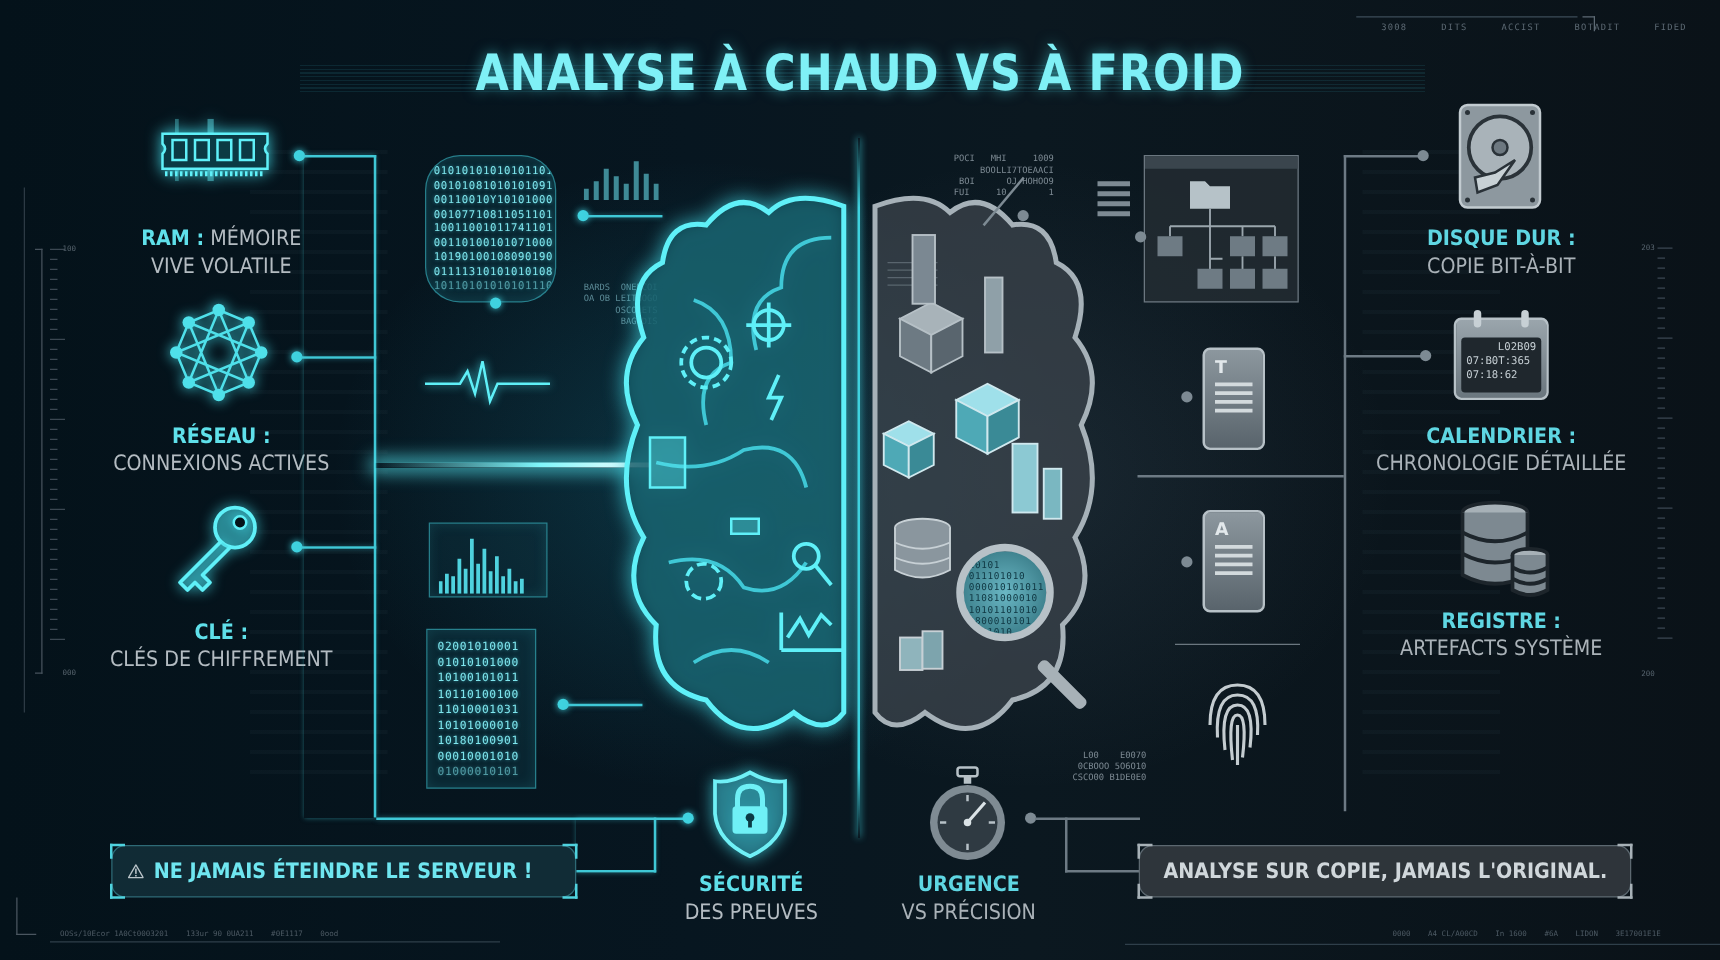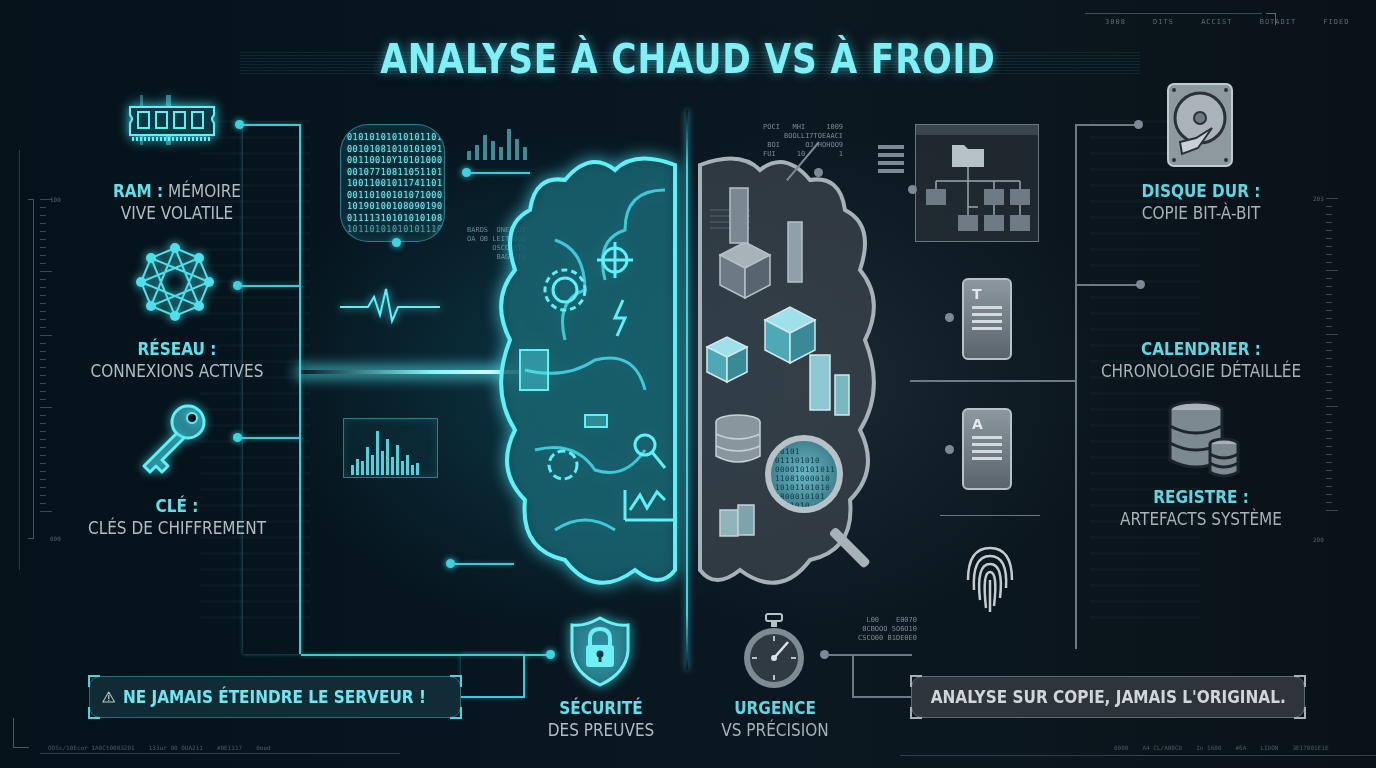--- a/index.html
+++ b/index.html
@@ -315,20 +315,33 @@
         <rect x="35" y="14" width="3" height="36"></rect>
         <rect x="40" y="32" width="3" height="18"></rect>
     <rect x="45" y="20" width="3" height="30"></rect>
         <rect x="50" y="36" width="3" height="14"></rect>
         <rect x="55" y="30" width="3" height="20"></rect>
     <rect x="60" y="40" width="3" height="10"></rect>
         <rect x="65" y="38" width="3" height="12"></rect>
       </g>
   </svg>
 
+  <div class="abs panel" style="left:341px;top:503px;width:88px;height:128px;">
+    <div class="binary" style="font-size:9px;line-height:12.5px;padding:8px 8px;">
+      <div>02001010001</div>
+        <div>01010101000</div>
+        <div>10100101011</div>
+      <div>10110100100</div>
+        <div>11010001031</div>
+        <div>10101000010</div>
+      <div>10180100901</div>
+        <div>00010001010</div>
+        <div style="opacity:.6">01000010101</div>
+    </div>
+  </div>
   <div class="abs dot" style="left:446px;top:559px;"></div>
   <div class="abs wire" style="left:454px;top:563px;width:60px;height:1px;border-top-width:2px;"></div>
 
   <div class="abs divider"></div>
 
   <svg class="abs" style="left:495px;top:150px;filter:drop-shadow(0 0 8px #3fd2df);" width="190" height="450" viewBox="0 0 190 450">
     <path d="M180 15 Q140 0 120 20 Q95 0 70 30 Q40 25 35 60 Q5 75 20 120 Q-5 150 15 190 Q-5 240 20 280 Q0 320 30 350 Q25 400 70 410 Q100 450 140 420 Q165 440 180 420 Z" fill="rgba(10,60,72,0.65)" stroke="#5ff0f8" stroke-width="4"></path>
     <path d="M170 40 Q130 40 130 80 Q100 90 110 130 M60 90 Q90 100 90 140 Q60 150 70 190 M30 220 Q70 230 100 210 Q140 200 150 240 M40 300 Q80 290 100 320 Q130 330 150 300 M60 380 Q90 360 120 380" fill="none" stroke="#3fc8d6" stroke-width="3"></path>
     <g fill="none" stroke="#5ff0f8" stroke-width="3">
       <circle cx="70" cy="140" r="12"></circle>
@@ -474,21 +487,21 @@
   <svg class="abs" style="left:962px;top:540px;" width="56" height="80" viewBox="0 0 56 80">
     <g fill="none" stroke="#c4ccd0" stroke-width="2.5">
       <path d="M6 40 Q6 8 28 8 Q50 8 50 40"></path>
       <path d="M12 50 Q10 16 28 16 Q46 16 44 48"></path>
       <path d="M18 60 Q14 24 28 24 Q42 24 38 58"></path>
       <path d="M24 68 Q20 32 28 32 Q36 32 32 66"></path>
       <path d="M28 40 V72"></path>
     </g>
   </svg>
 
-  <div class="abs mini-text g" style="left:858px;top:600px;margin-top:16px;">L00    E0070
+  <div class="abs mini-text g" style="left:858px;top:600px;">L00    E0070
 0CBOOO 5O6O10
 CSCO00 B1DE0E0</div>
 
   <div class="abs wire-g" style="left:1075px;top:124px;width:62px;height:525px;border-top-width:2px;border-left-width:2px;"></div>
   <div class="abs dot-g" style="left:1134px;top:120px;"></div>
   <div class="abs wire-g" style="left:1075px;top:284px;width:65px;height:1px;border-top-width:2px;"></div>
   <div class="abs dot-g" style="left:1136px;top:280px;"></div>
   <div class="abs wire-g" style="left:910px;top:380px;width:165px;height:1px;border-top-width:2px;"></div>
 
   <svg class="abs" style="left:1166px;top:82px;" width="68" height="86" viewBox="0 0 68 86">
@@ -499,20 +512,29 @@
       <circle cx="60" cy="78" r="2" fill="#2a3238"></circle>
     <circle cx="34" cy="36" r="25" fill="#a9b3b9" stroke="#2a3238" stroke-width="3"></circle>
     <circle cx="34" cy="36" r="6" fill="#6d7880" stroke="#2a3238" stroke-width="2"></circle>
     <path d="M14 60 L30 56 L46 46 L32 66 L16 72 Z" fill="#c8d1d5" stroke="#2a3238" stroke-width="2"></path>
   </svg>
   <div class="abs lbl right" style="left:1086px;top:180px;">
     <span class="key">DISQUE DUR :</span><br>
     <span class="val">COPIE BIT-À-BIT</span>
   </div>
 
+  <div class="abs" style="left:1163px;top:254px;width:76px;height:66px;background:linear-gradient(180deg,#9aa5ac,#6a767e);border:2px solid #b7c1c7;border-radius:6px;">
+    <div style="position:absolute;left:14px;top:-8px;width:6px;height:14px;background:#c7d0d5;border-radius:3px;"></div>
+    <div style="position:absolute;right:14px;top:-8px;width:6px;height:14px;background:#c7d0d5;border-radius:3px;"></div>
+    <div style="position:absolute;left:4px;top:14px;right:4px;bottom:4px;background:#1f272d;border-radius:3px;font-family:'DejaVu Sans Mono',monospace;font-size:8.5px;line-height:11px;color:#c5ced3;padding:3px 4px;text-align:right;">
+      <div>L02B09</div>
+      <div style="text-align:left;">07:B0T:365</div>
+      <div style="text-align:left;">07:18:62</div>
+    </div>
+  </div>
   <div class="abs lbl right" style="left:1086px;top:338px;">
     <span class="key">CALENDRIER :</span><br>
     <span class="val">CHRONOLOGIE DÉTAILLÉE</span>
   </div>
 
   <svg class="abs" style="left:1166px;top:400px;" width="74" height="80" viewBox="0 0 74 80">
     <g stroke="#1d252b" stroke-width="3">
       <ellipse cx="30" cy="10" rx="26" ry="8" fill="#a7b1b7"></ellipse>
       <path d="M4 10 V60 Q30 74 56 60 V10" fill="#7d8991"></path>
       <path d="M4 26 Q30 40 56 26 M4 43 Q30 57 56 43" fill="none"></path>

